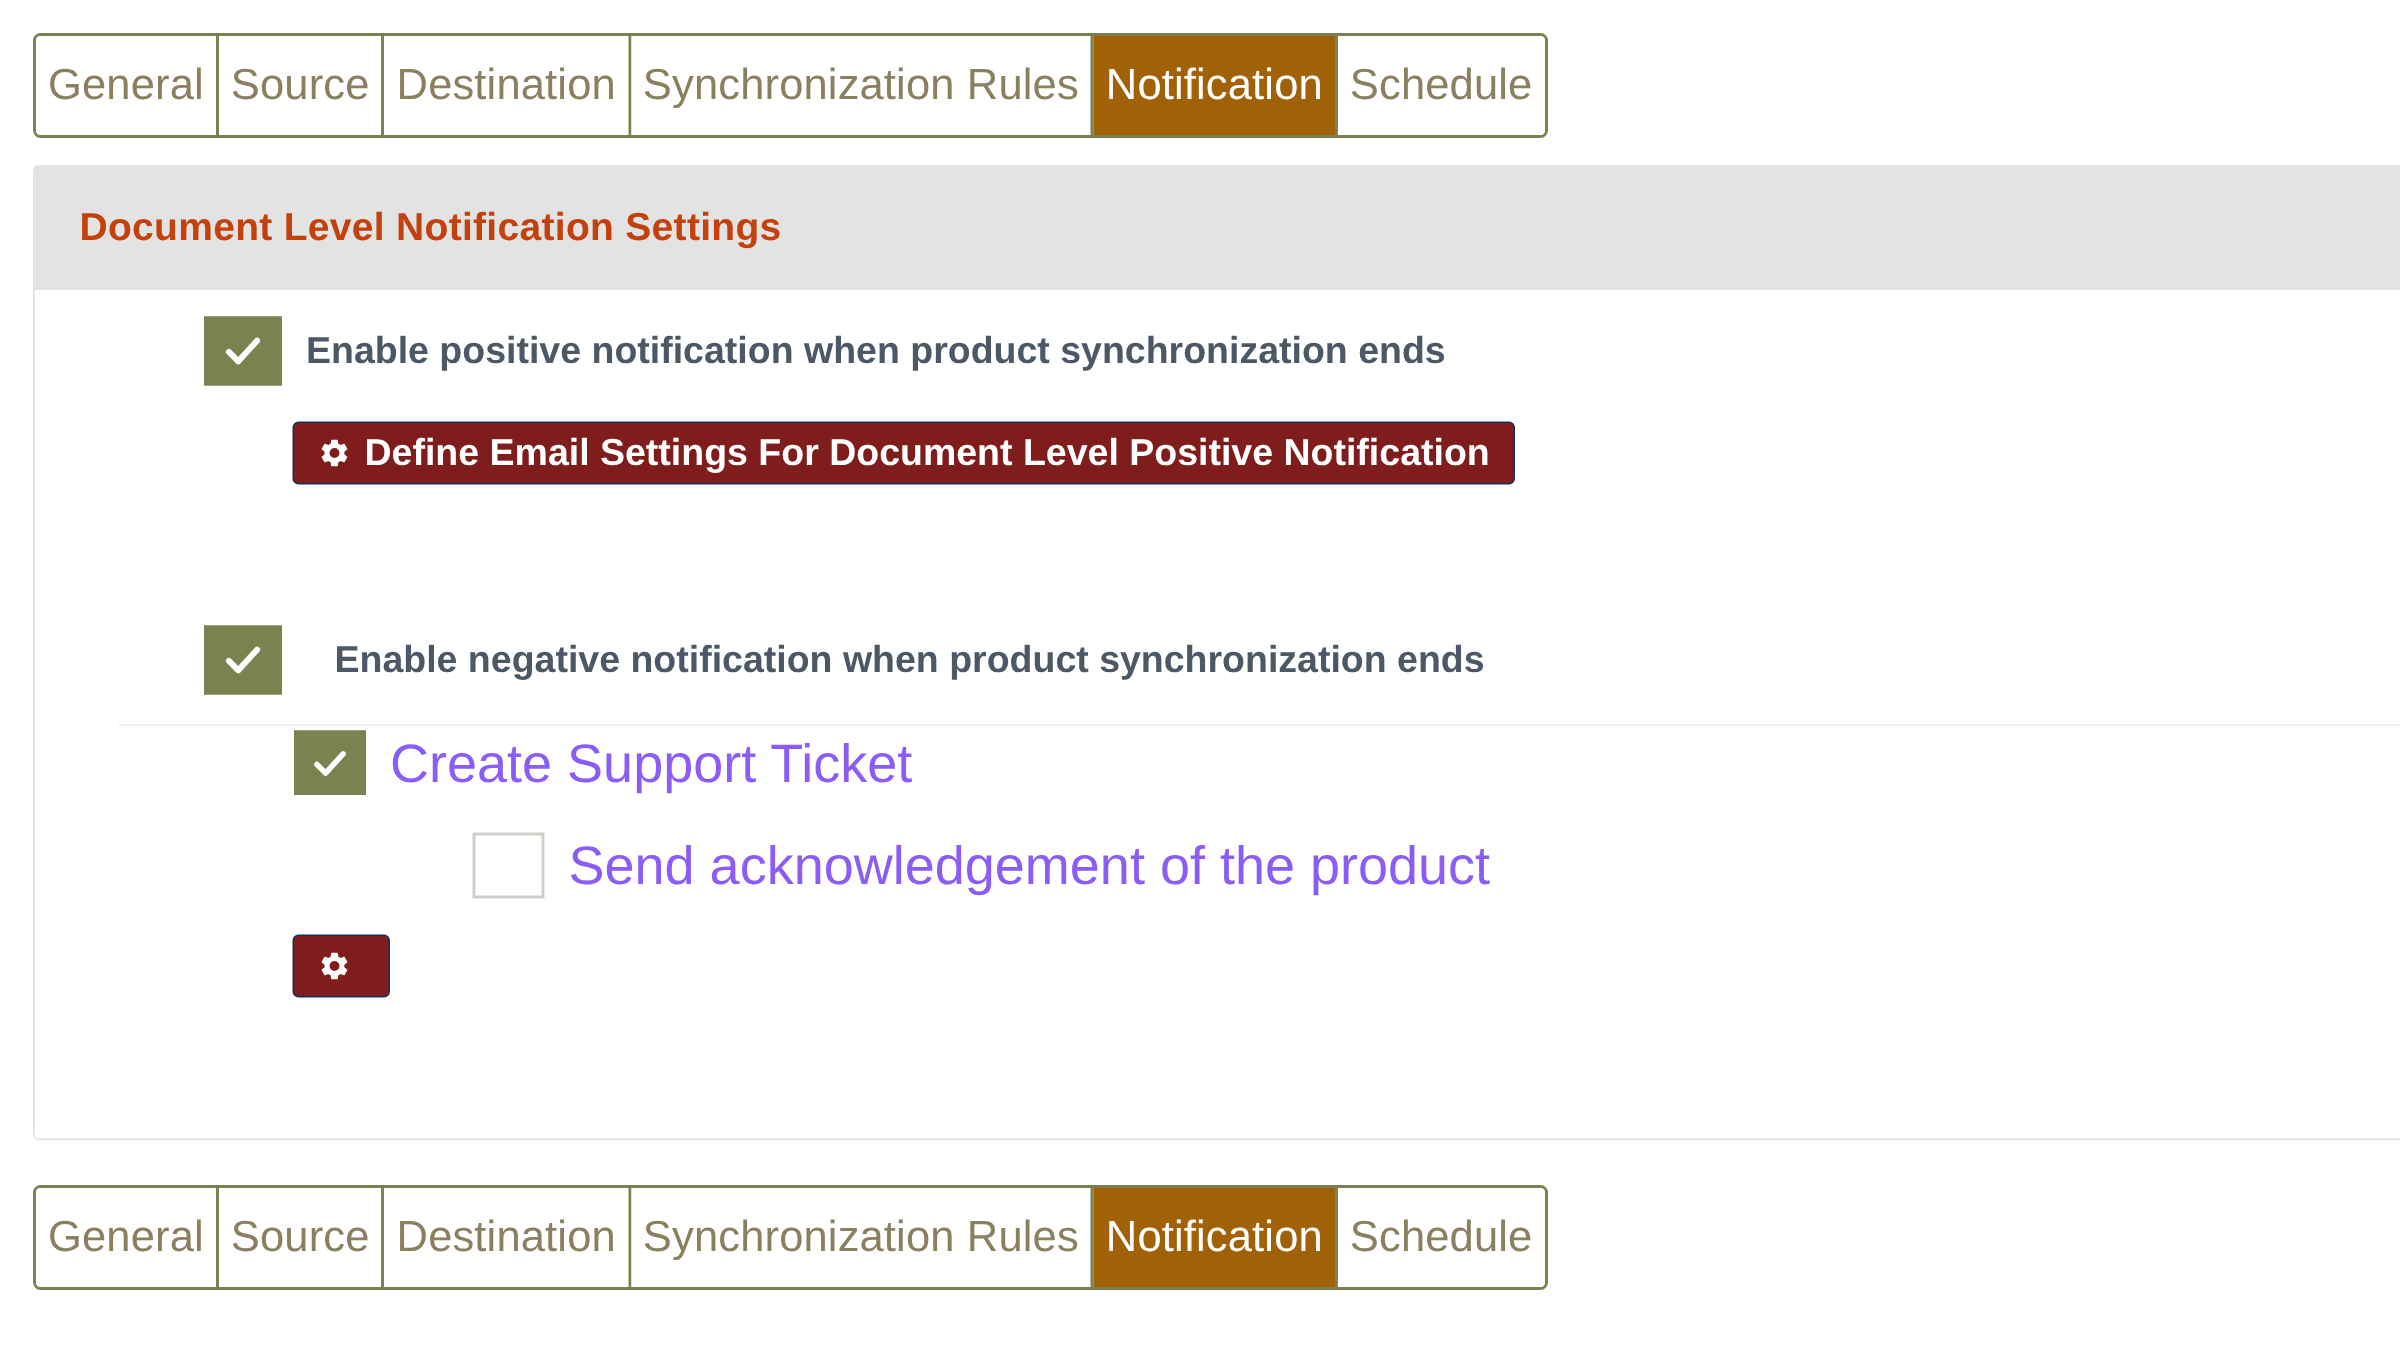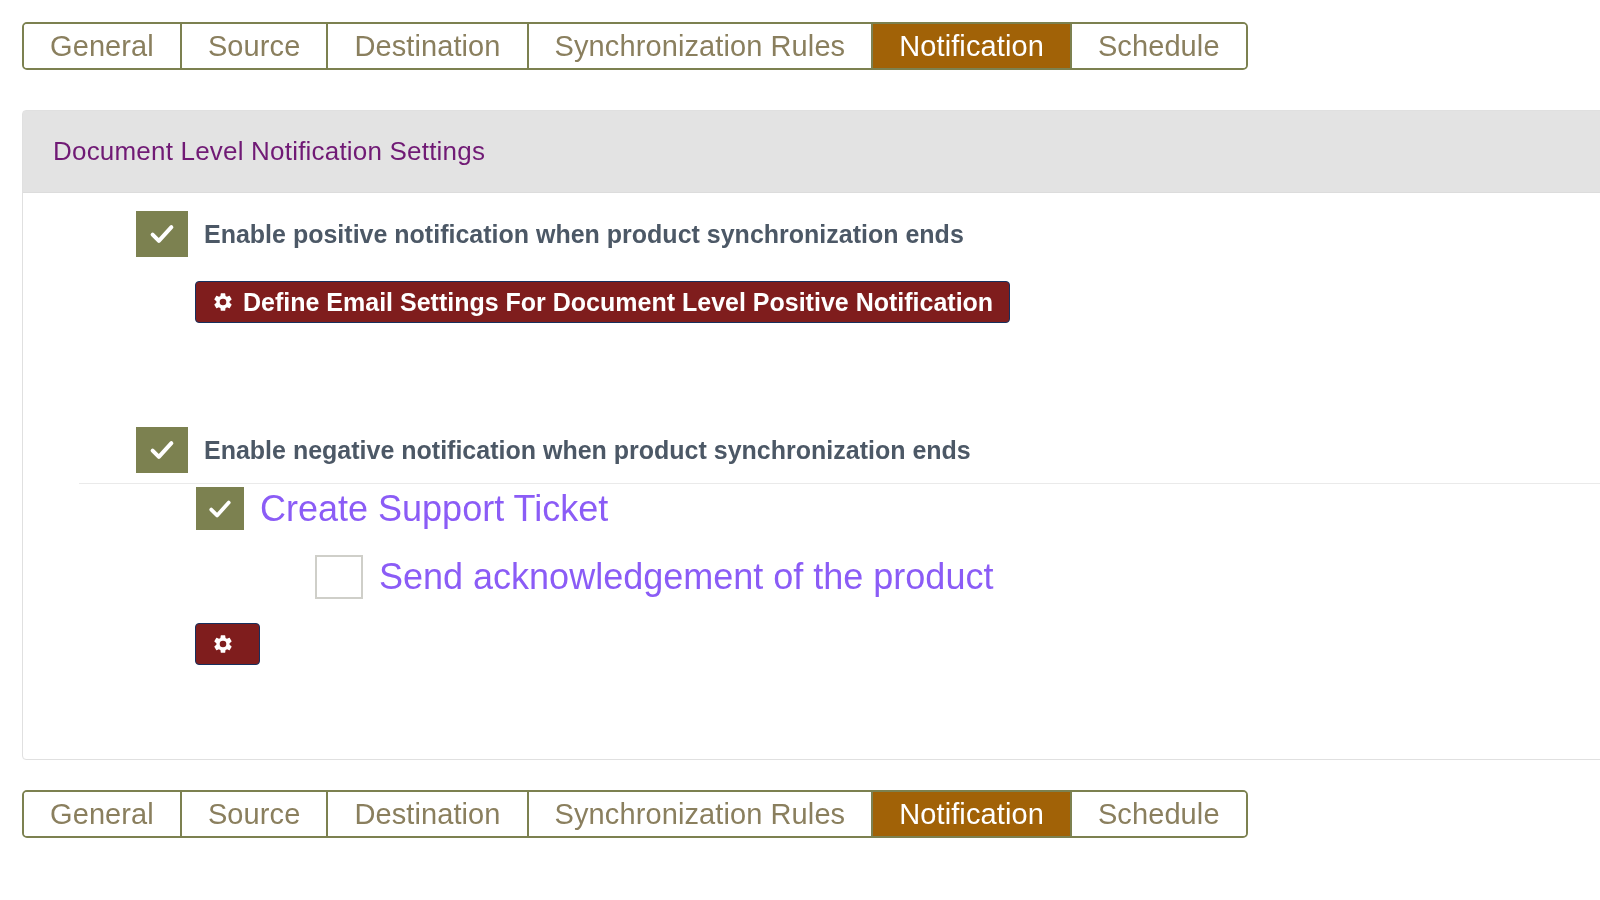--- a/index.html
+++ b/index.html
@@ -29,22 +29,22 @@
     background: #ffffff;
     overflow: hidden;
   }
   .tabbar.top    { top: 22px; }
   .tabbar.bottom { top: 790px; }
 
   .tab {
     display: flex;
     align-items: center;
     justify-content: center;
-    padding: 0 26px;
-    height: 44px;
+    padding: 0 8px;
+    height: 66px;
     font-size: 29px;
     color: #8a7f5e;
     background: #ffffff;
     border-right: 2px solid #7c8150;
     white-space: nowrap;
     cursor: pointer;
     letter-spacing: 0.1px;
   }
   .tab:last-child { border-right: none; }
   .tab.active {
@@ -65,22 +65,22 @@
   .panel-header {
     background: #e3e3e3;
     height: 82px;
     display: flex;
     align-items: center;
     padding-left: 30px;
     border-bottom: 1px solid #dcdcdc;
   }
   .panel-title {
     font-size: 26px;
-    font-weight: normal;
-    color: #701a75;
+    font-weight: bold;
+    color: #c2410c;
     letter-spacing: 0.2px;
   }
   .panel-body {
     padding: 0;
     height: 566px;
     position: relative;
   }
 
   
   .row {
@@ -202,21 +202,21 @@
         <span class="gear">
           <svg width="22" height="22" viewBox="0 0 24 24">
             <path fill="#ffffff" d="M19.14 12.94a7.07 7.07 0 0 0 0-1.88l2.03-1.58a.5.5 0 0 0 .12-.64l-1.92-3.32a.5.5 0 0 0-.6-.22l-2.39.96a7.3 7.3 0 0 0-1.62-.94l-.36-2.54a.5.5 0 0 0-.5-.42h-3.84a.5.5 0 0 0-.5.42l-.36 2.54c-.59.24-1.13.56-1.62.94l-2.39-.96a.5.5 0 0 0-.6.22L2.67 8.84a.5.5 0 0 0 .12.64l2.03 1.58a7.07 7.07 0 0 0 0 1.88l-2.03 1.58a.5.5 0 0 0-.12.64l1.92 3.32c.13.22.39.3.6.22l2.39-.96c.5.38 1.03.7 1.62.94l.36 2.54c.04.24.25.42.5.42h3.84c.25 0 .46-.18.5-.42l.36-2.54c.59-.24 1.12-.56 1.62-.94l2.39.96c.22.08.47 0 .6-.22l1.92-3.32a.5.5 0 0 0-.12-.64l-2.03-1.58zM12 15.6A3.6 3.6 0 1 1 12 8.4a3.6 3.6 0 0 1 0 7.2z"></path>
           </svg>
         </span>
         <span>Define Email Settings For Document Level Positive Notification</span>
       </div>
 
       <div class="divider" style="top:290px;"></div>
 
-      <div class="row" style="left:113px; top:234px;">
+      <div class="row" style="left:113px; top:224px;gap:19px;">
         <span class="cb cb-lg checked">
           <svg width="30" height="30" viewBox="0 0 24 24">
             <path d="M4.5 12.5 L9.5 17.5 L19.5 6.5" fill="none" stroke="#ffffff" stroke-width="3.2" stroke-linecap="round" stroke-linejoin="round"></path>
           </svg>
         </span>
         <span class="lbl-bold">Enable negative notification when product synchronization ends</span>
       </div>
 
       <div class="row" style="left:173px; top:294px;">
         <span class="cb cb-md checked">

